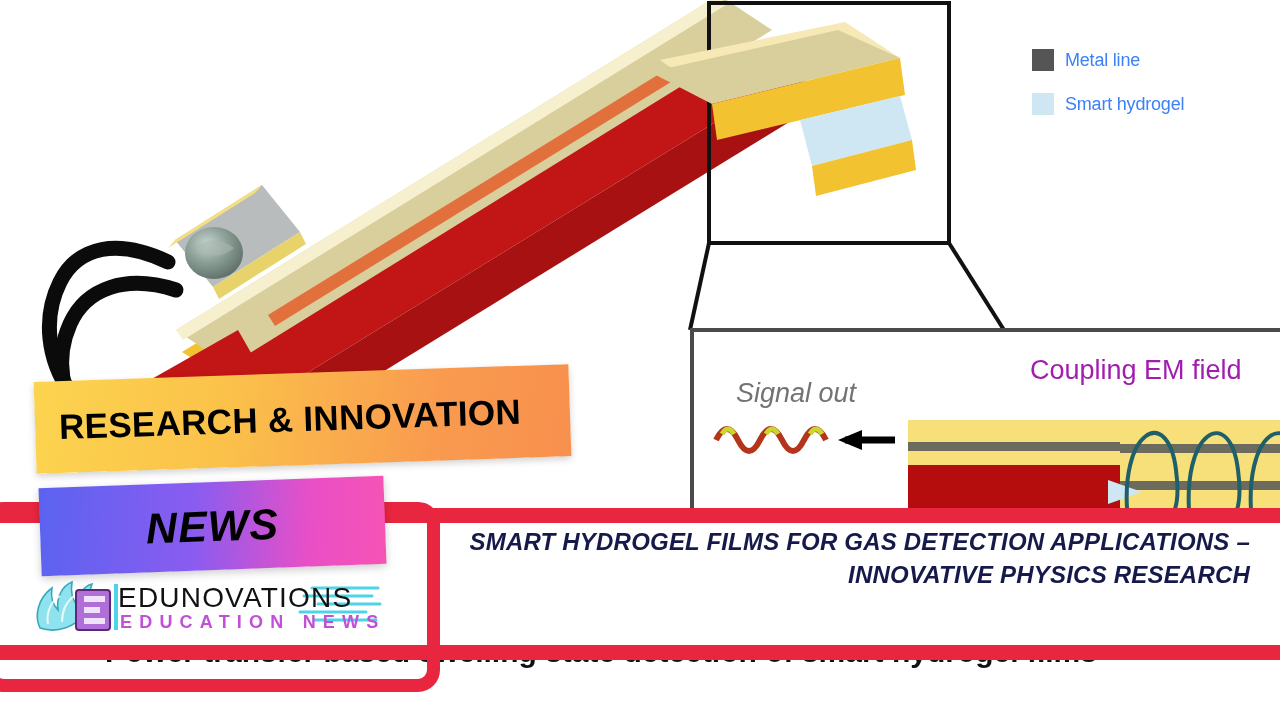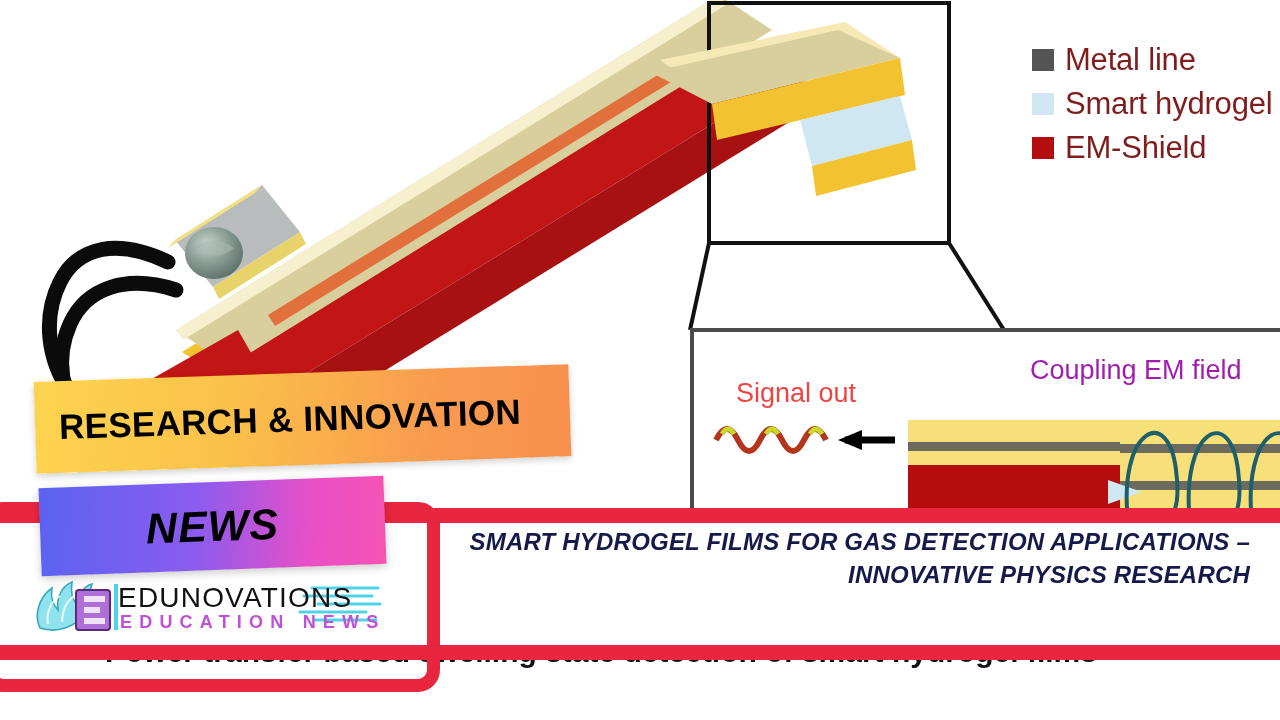--- a/index.html
+++ b/index.html
@@ -13,28 +13,29 @@
 
   
   .figure{position:absolute;left:0;top:0;width:1280px;height:720px;}
 
   
   .legend{position:absolute;left:1032px;top:38px;}
   .legend-row{display:flex;align-items:center;height:44px;}
   .legend-sw{width:22px;height:22px;margin-right:11px;flex:none;}
   .legend-tx{
     font-family:"Liberation Sans",sans-serif;
-    font-size:31px;color:#7f1d1d;white-space:nowrap;letter-spacing:-.2px;
+    font-size:18px;color:#3b82f6;white-space:nowrap;letter-spacing:-.2px;
   }
 
   
   .sig-label{
     position:absolute;left:736px;top:378px;
-    font-size:27px;color:#ef4444;font-family:"Liberation Sans",sans-serif;
+    font-size:27px;color:#737373;font-family:"Liberation Sans",sans-serif;
     white-space:nowrap;
+    font-style:italic;
   }
   .coup-label{
     position:absolute;left:1030px;top:355px;
     font-size:27px;color:#a21caf;font-family:"Liberation Sans",sans-serif;
     white-space:nowrap;
   }
 
   
   .caption-clip{
     position:absolute;left:0;top:655px;width:1280px;height:26px;overflow:hidden;
@@ -211,24 +212,20 @@
 
     <div class="legend">
       <div class="legend-row">
         <span class="legend-sw" style="background:#555555;"></span>
         <span class="legend-tx">Metal line</span>
       </div>
       <div class="legend-row">
         <span class="legend-sw" style="background:#cfe6f3;"></span>
         <span class="legend-tx">Smart hydrogel</span>
       </div>
-      <div class="legend-row">
-        <span class="legend-sw" style="background:#b50d0d;"></span>
-        <span class="legend-tx">EM-Shield</span>
-      </div>
     </div>
 
     <div class="sig-label">Signal out</div>
     <div class="coup-label">Coupling EM field</div>
 
     <div class="caption-clip">
       <span>Power transfer based swelling state detection of smart hydrogel films</span>
     </div>
   </div>
 

